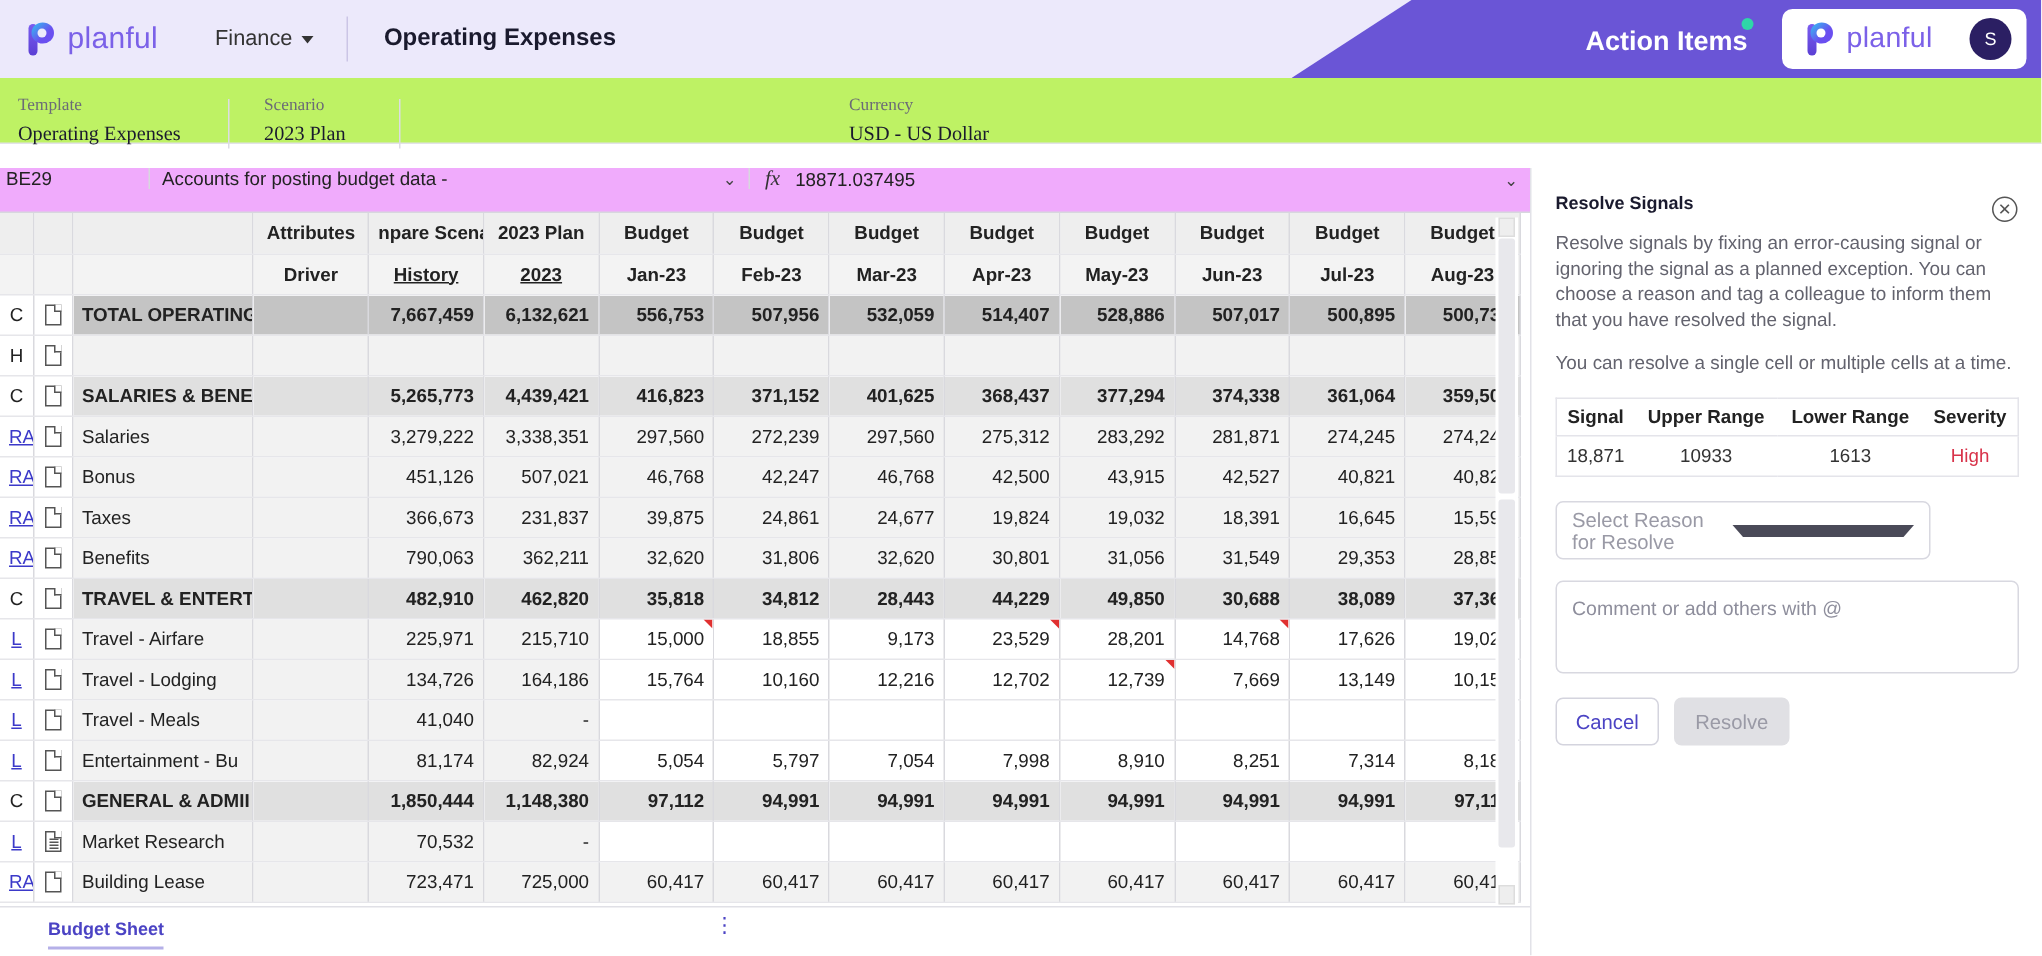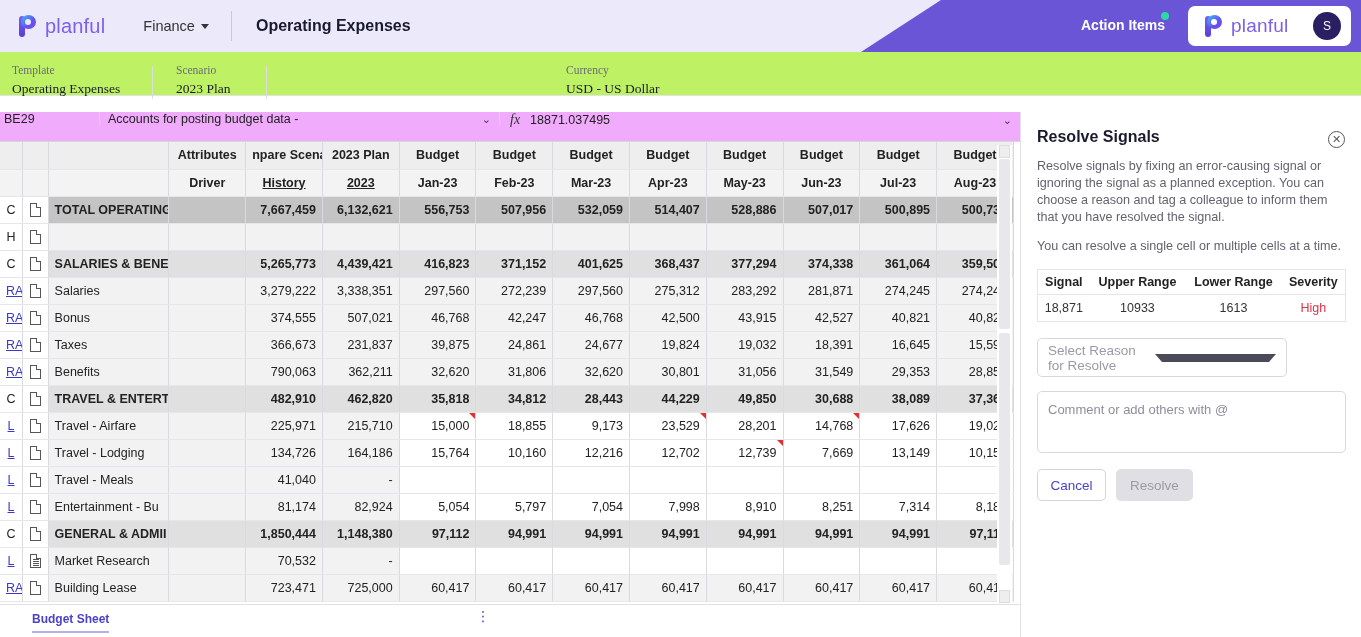--- a/index.html
+++ b/index.html
@@ -45,21 +45,21 @@
   }
   .nav-finance {
     margin-left: 38px; font-size: 14.5px; color: #333; display:flex; align-items:center; gap:6px;
     z-index: 3;
   }
   .caret-down { width:0;height:0;border-left:4.5px solid transparent;border-right:4.5px solid transparent;border-top:5px solid #333; display:inline-block; }
   .topbar-divider { width:1px; height:30px; background:#cbc5e6; margin-left: 22px; z-index:3; }
   .page-title { margin-left: 24px; font-size: 16px; font-weight: bold; color:#1a1a2e; z-index:3; }
 
   .action-items {
-    position:absolute; right: 196px; top: 17px; color:#fff; font-size:14px; font-weight:bold; z-index:4;
+    position:absolute; right: 196px; top: 17px; color:#fff; font-size:18px; font-weight:bold; z-index:4;
   }
   .action-dot { position:absolute; right:192px; top:12px; width:8px;height:8px;border-radius:50%;background:#2fd6a8; z-index:5;}
   .brand-pill {
     position:absolute; right:10px; top:6px; width:163px; height:40px; background:#fff;
     border-radius: 7px; display:flex; align-items:center; gap:7px; padding-left:12px; z-index:5;
   }
   .brand-pill .logo-mark .p-hole { background:#fff; }
   .brand-pill .logo-text { font-size:19px; }
   .avatar {
     position:absolute; right:10px; top:6px; width:28px;height:28px;border-radius:50%;
@@ -160,21 +160,21 @@
   
   .bottom { position:absolute; left:0; top:604px; width:1020px; height:33px; background:#fff;
             border-top:1px solid #e0e0e6; }
   .sheet-tab { position:absolute; left:32px; top:7px; font-size:12px; font-weight:bold; color:#4b43c4;
                border-bottom:2px solid #b5b0e8; padding-bottom:5px; }
   .kebab { position:absolute; left:476px; top:608px; color:#4b43c4; font-size:14px; letter-spacing:1px; }
 
   
   .panel { position:absolute; left:1020px; top:112px; width:341px; height:525px; background:#fff;
            border-left:1px solid #e2e2e8; padding:16px; }
-  .panel-title { font-size:16px; font-weight:bold; color:#1a1a2e; }
+  .panel-title { font-size:12px; font-weight:bold; color:#1a1a2e; }
   .panel-close { position:absolute; right:16px; top:19px; width:17px;height:17px;border:1.4px solid #555;
                  border-radius:50%; font-size:11px; color:#555; display:flex;align-items:center;justify-content:center; }
   .panel-p { font-size:12.6px; color:#63636e; line-height:17px; margin-top:12px; }
   table.sigtbl { width:309px; border-collapse:collapse; margin-top:14px; border:1px solid #e4e4ea; }
   table.sigtbl th { font-size:12.5px; font-weight:bold; color:#222; padding:5px 4px; text-align:center;
                     border-bottom:1px solid #e4e4ea; }
   table.sigtbl td { font-size:12.5px; color:#333; padding:6px 4px; text-align:center; }
   td.sev-high { color:#d8334a; }
   .sel-box { width:250px; height:39px; border:1px solid #d8d8e0; border-radius:5px; margin-top:16px;
              display:flex; align-items:center; padding:0 10px; }
@@ -378,21 +378,21 @@
             <td class="c-num">283,292</td>
             <td class="c-num">281,871</td>
             <td class="c-num">274,245</td>
             <td class="c-num">274,245</td>
           </tr>
           <tr class="">
             <td class="c-type link">RA</td>
             <td class="c-icon"><span class="doc-ic"></span></td>
             <td class="c-label">Bonus</td>
             <td class="c-attr"></td>
-            <td class="c-num">374,555</td>
+            <td class="c-num">451,126</td>
             <td class="c-num">507,021</td>
             <td class="c-num">46,768</td>
             <td class="c-num">42,247</td>
             <td class="c-num">46,768</td>
             <td class="c-num">42,500</td>
             <td class="c-num">43,915</td>
             <td class="c-num">42,527</td>
             <td class="c-num">40,821</td>
             <td class="c-num">40,821</td>
           </tr>

